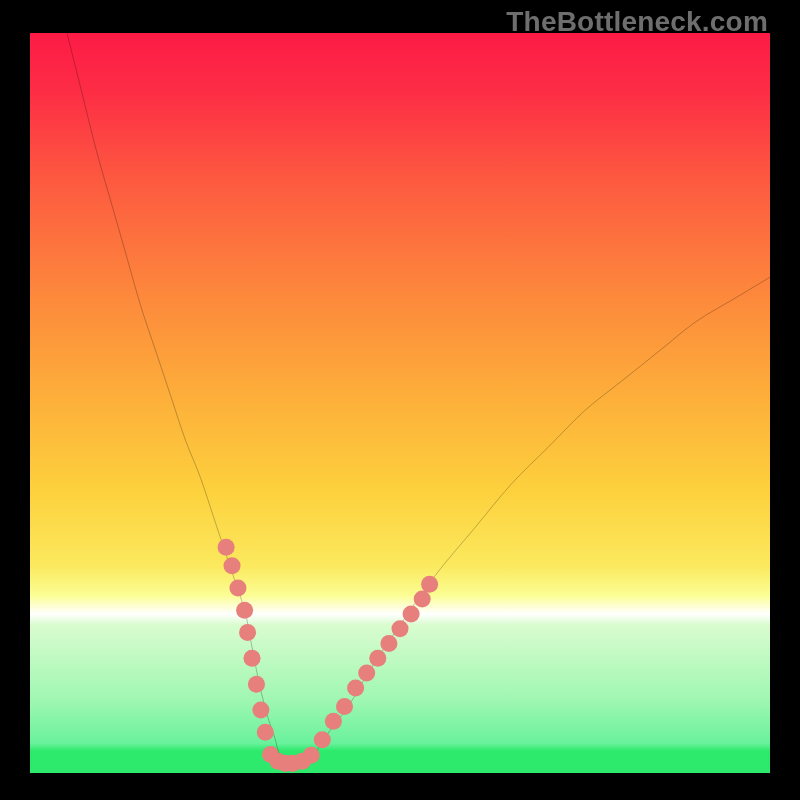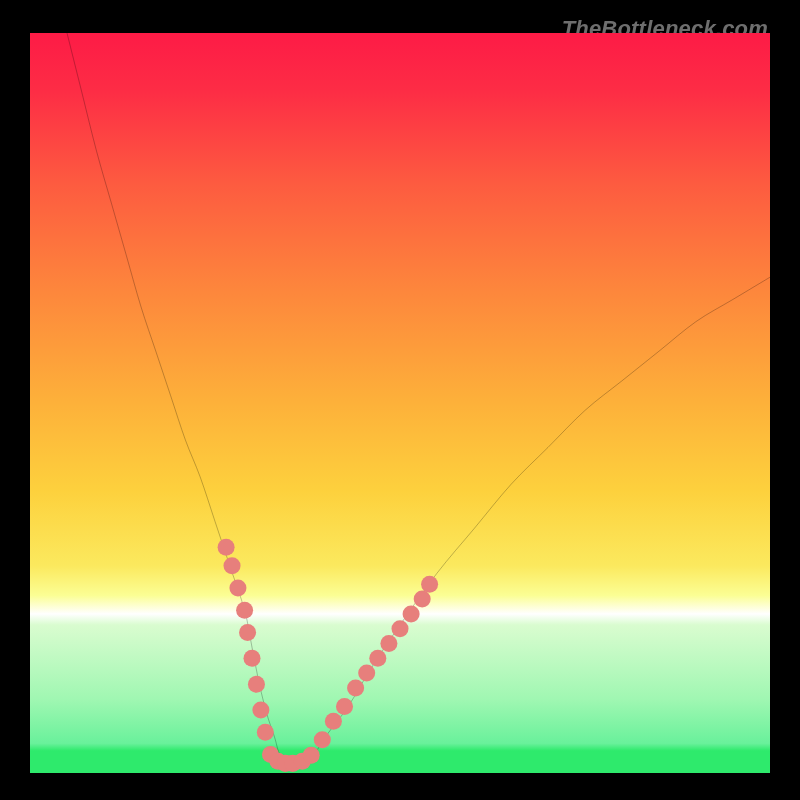--- a/index.html
+++ b/index.html
@@ -21,27 +21,26 @@
   }
   .plot-area {
     position: absolute;
     left: 0;
     top: 0;
     width: 740px;
     height: 740px;
   }
   .watermark {
     position: absolute;
-    top: 16px;
+    top: 6px;
     right: 32px;
     color: #6e6e6e;
-    font-size: 22px;
+    font-size: 28px;
     font-weight: 600;
     letter-spacing: 0.2px;
-    font-style: italic;
   }
 </style>
 </head>
 <body>
 
 <div class="watermark">TheBottleneck.com</div>
 
 <div class="frame">
   <svg class="plot-area" viewBox="0 0 100 100" preserveAspectRatio="none">
     <defs>

